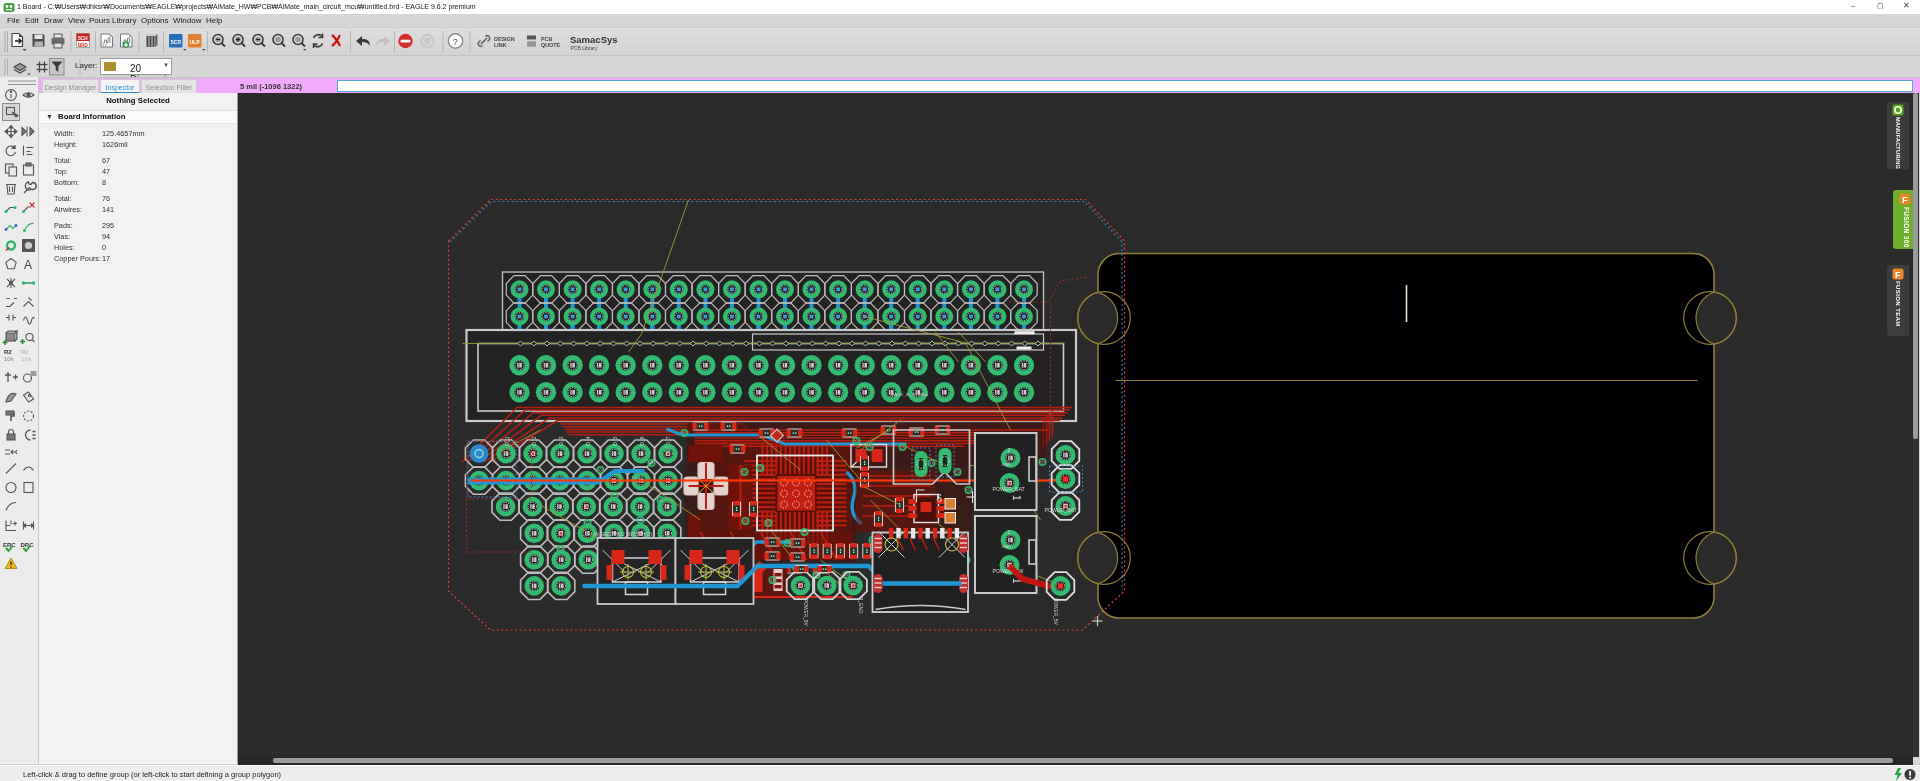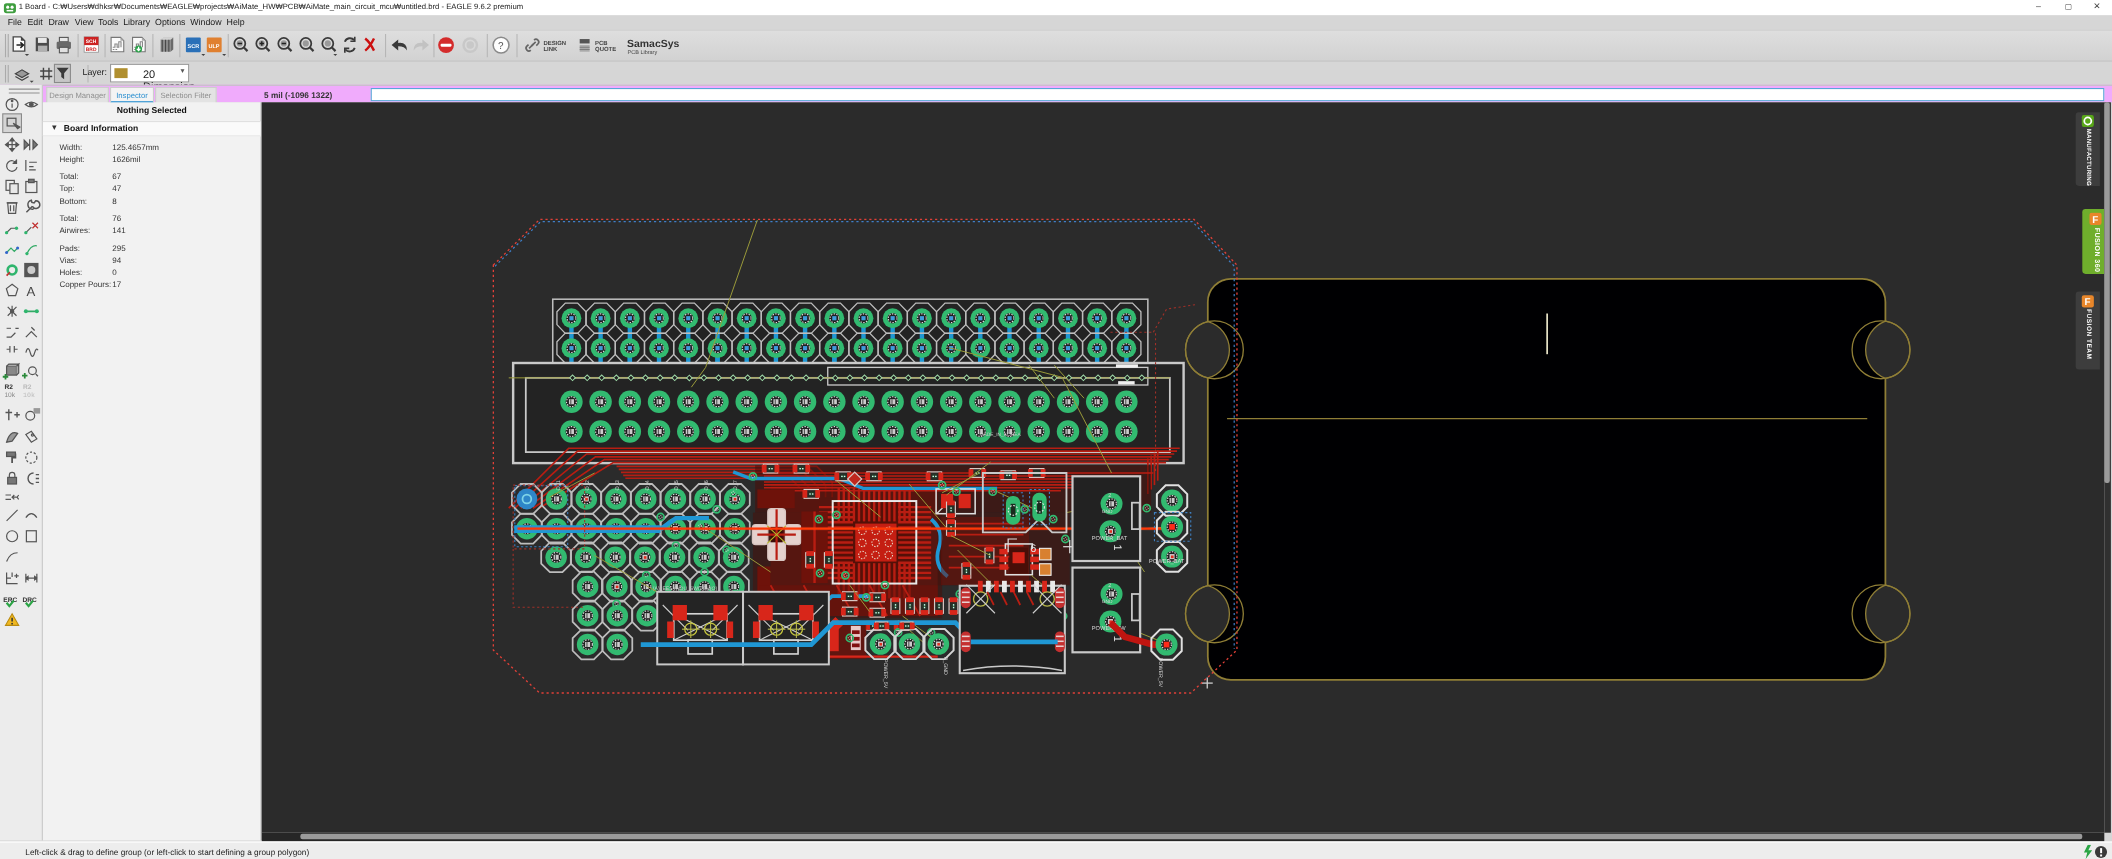--- a/index.html
+++ b/index.html
@@ -39,21 +39,21 @@
  <div class="winbtn" style="left:1851px;">–</div>
  <div class="winbtn" style="left:1877px;font-size:7px;top:2px;">▢</div>
  <div class="winbtn" style="left:1903px;">✕</div>
 </div>
 
 <div class="abs" id="menubar">
  <span style="left:7px">File</span>
     <span style="left:25px">Edit</span>
     <span style="left:44px">Draw</span>
  <span style="left:68px">View</span>
-    <span style="left:89px">Tools</span>
+    <span style="left:89px">Pours</span>
     <span style="left:112px">Library</span>
  <span style="left:141px">Options</span>
     <span style="left:173px">Window</span>
     <span style="left:206px">Help</span>
 </div>
 
 <div class="abs" id="toolbar1">
  <svg width="1920" height="27" viewBox="0 28 1920 27">
       <line x1="5" y1="31" x2="5" y2="52" stroke="#aaa" stroke-width="1"></line>
       <line x1="7.5" y1="31" x2="7.5" y2="52" stroke="#aaa" stroke-width="1"></line>

